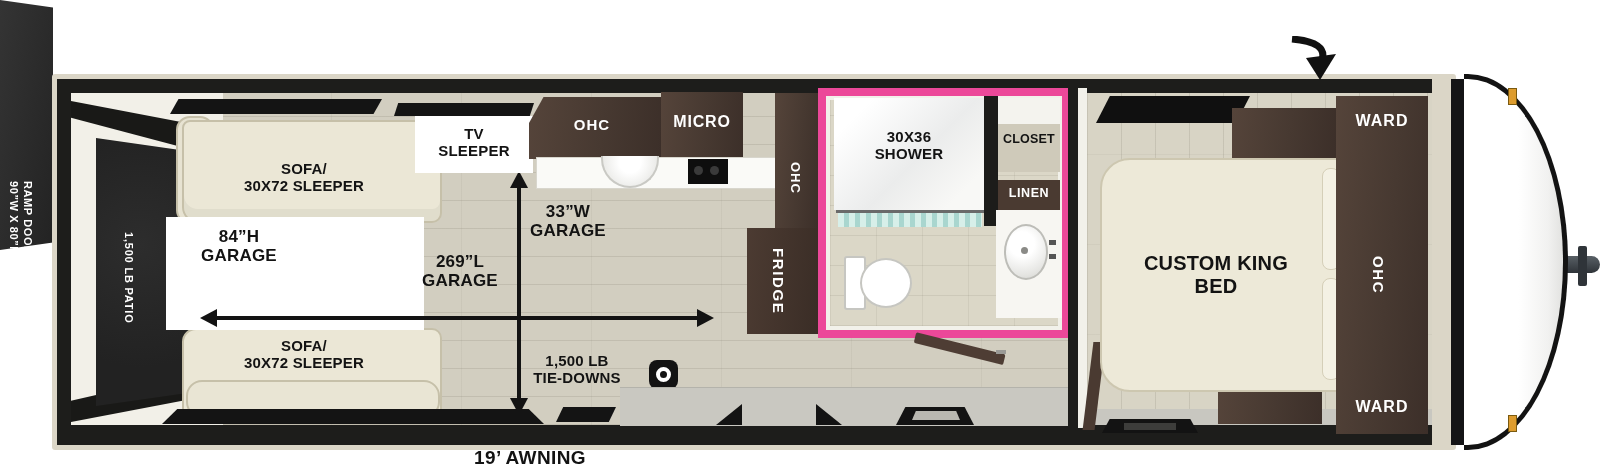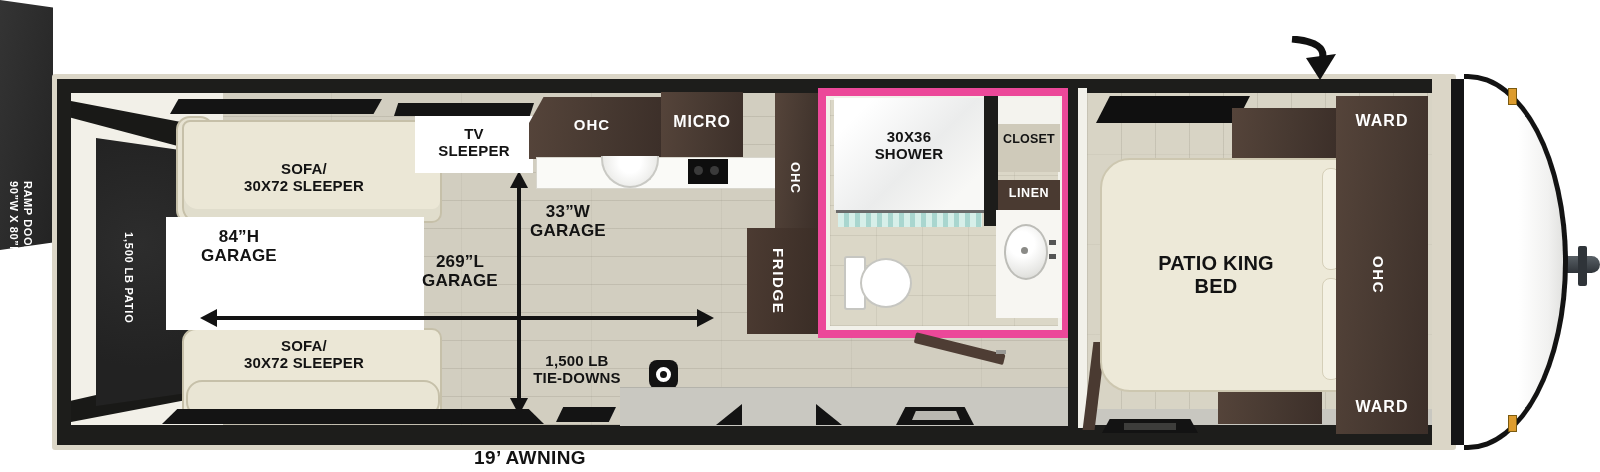--- a/index.html
+++ b/index.html
@@ -154,21 +154,21 @@
   <div class="abs" style="left:1124px;top:423px;width:52px;height:7px;background:#3d3d3b;"></div>
   <div class="abs" style="left:1088px;top:342px;width:12px;height:88px;background:#4a3a31;transform:skewX(-7deg);"></div>
 
   <div class="abs wood" style="left:1232px;top:108px;width:104px;height:56px;"></div>
   <div class="abs wood" style="left:1218px;top:380px;width:104px;height:44px;"></div>
 
   <div class="abs" style="left:1100px;top:158px;width:242px;height:230px;background:#ede9d8;border:2px solid #cdc7b0;
               border-radius:30px 4px 4px 30px;"></div>
   <div class="abs" style="left:1322px;top:168px;width:16px;height:100px;border-radius:8px;background:#f4f1e4;border:1px solid #d5cfb8;"></div>
   <div class="abs" style="left:1322px;top:278px;width:16px;height:100px;border-radius:8px;background:#f4f1e4;border:1px solid #d5cfb8;"></div>
-  <div class="lbl" style="left:1104px;top:252px;width:224px;font-size:20px;">PATIO KING
+  <div class="lbl" style="left:1104px;top:252px;width:224px;font-size:20px;">CUSTOM KING
 BED</div>
 
   <div class="abs wood" style="left:1336px;top:96px;width:92px;height:338px;"></div>
   <div class="lbl wlbl" style="left:1336px;top:112px;width:92px;font-size:16px;letter-spacing:1px;">WARD</div>
   <div class="lbl wlbl vtext" style="left:1370px;top:246px;width:22px;height:58px;font-size:15px;letter-spacing:1.6px;">OHC</div>
   <div class="lbl wlbl" style="left:1336px;top:398px;width:92px;font-size:16px;letter-spacing:1px;">WARD</div>
 
   <div class="abs" style="left:1432px;top:79px;width:19px;height:366px;background:#dbd6c7;"></div>
   <div class="abs" style="left:1451px;top:79px;width:13px;height:366px;background:#141416;"></div>
   <div class="abs" style="left:1560px;top:256px;width:40px;height:17px;background:linear-gradient(#596066,#2e3338);

